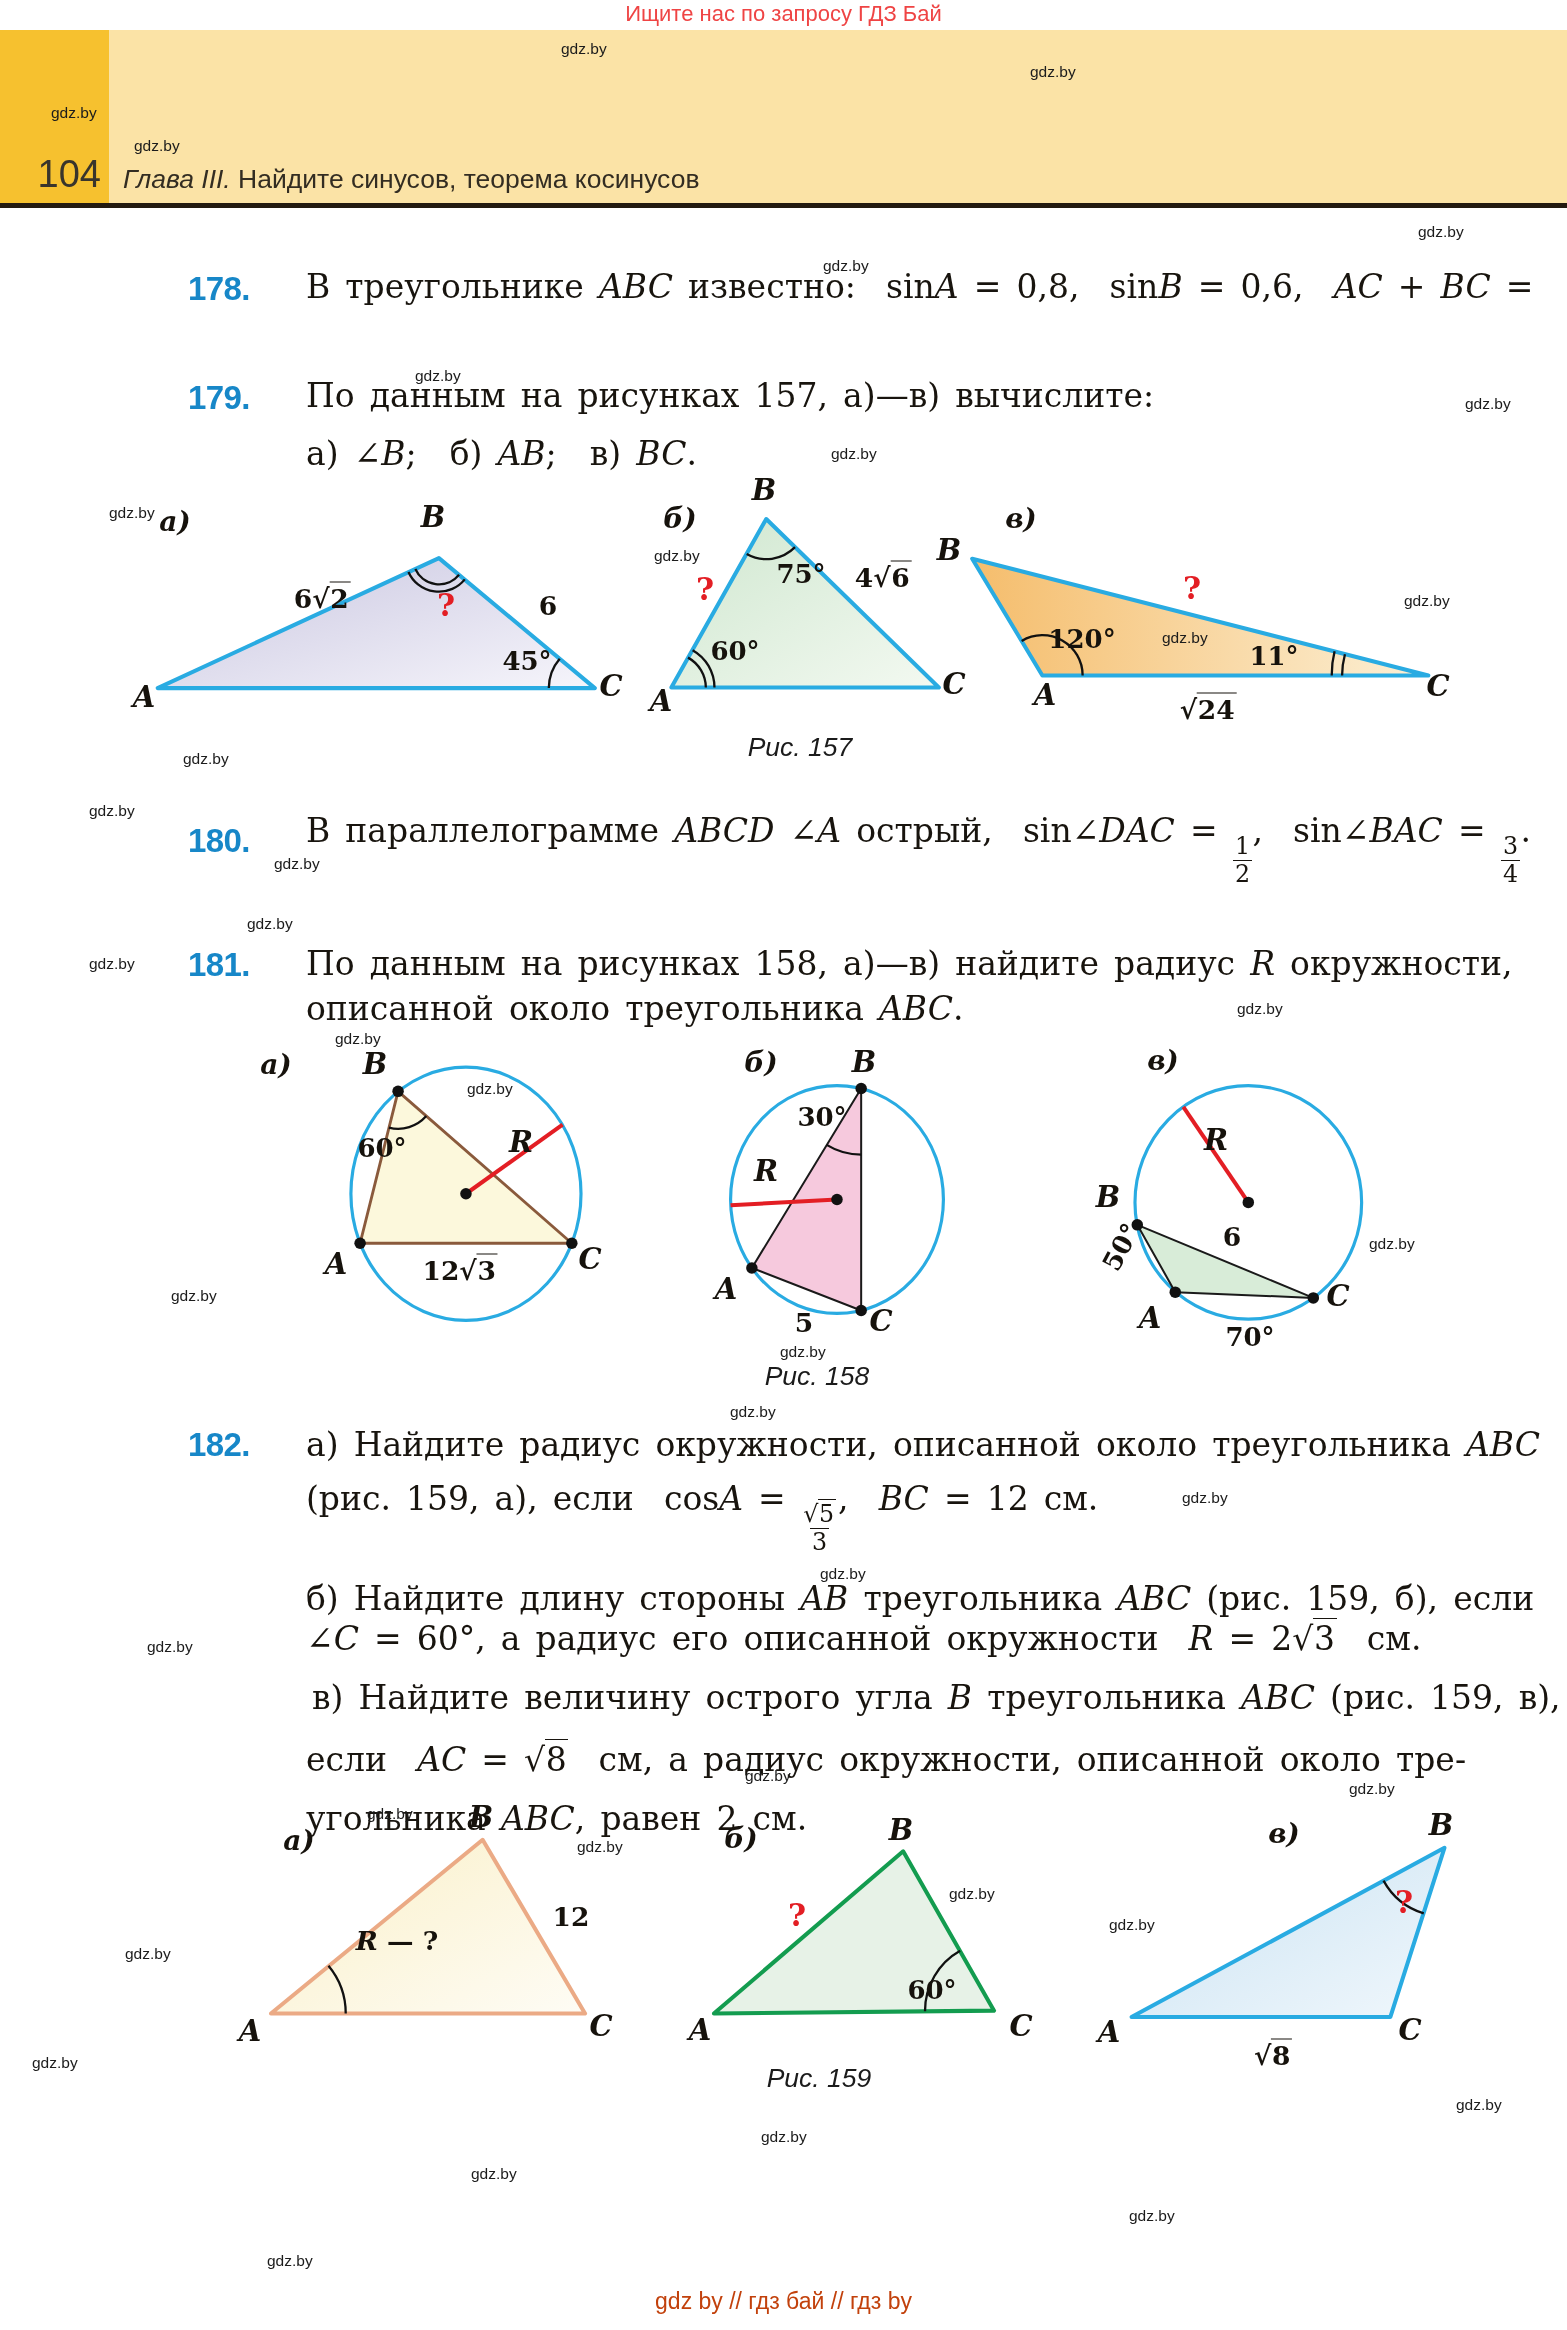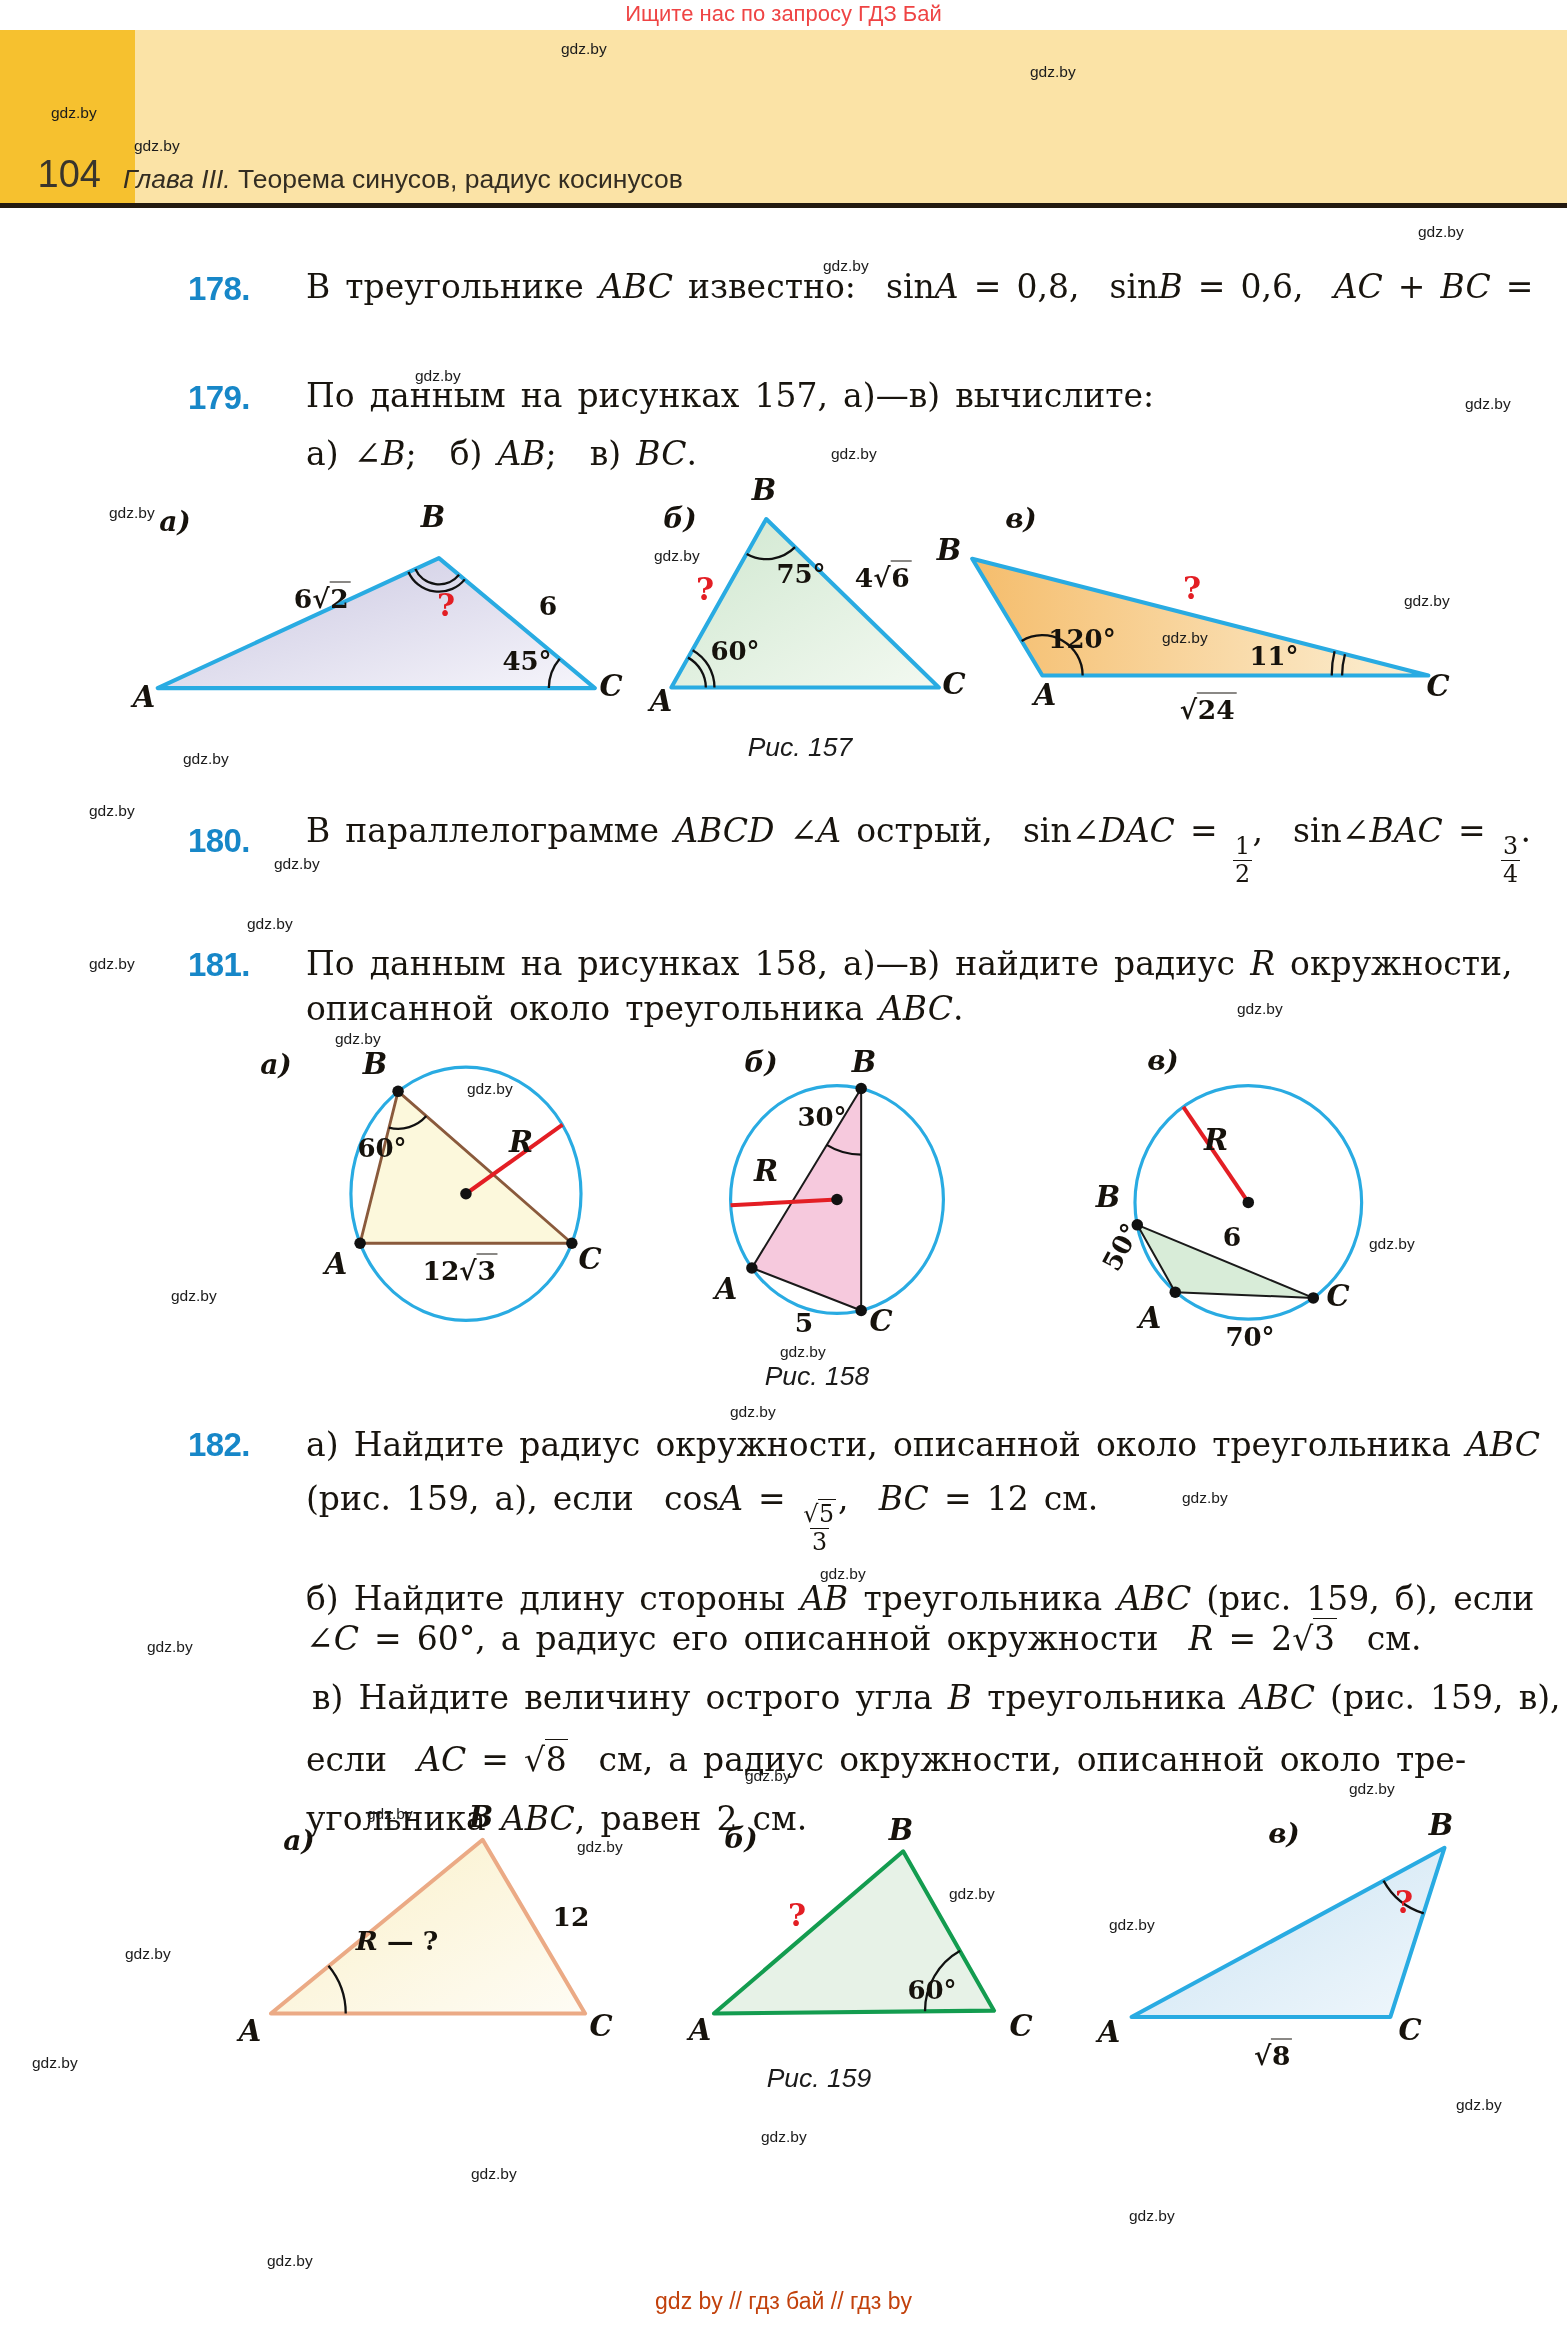--- a/index.html
+++ b/index.html
@@ -1,21 +1,21 @@
 <!DOCTYPE html>
 <html style="font-size:9.2px"><head>
 <meta charset="utf-8">
 <style>
   html,body{margin:0;padding:0;background:#777;}
   #page{position:relative;width:1567px;height:2330px;background:#ffffff;overflow:hidden;
         font-family:"DejaVu Serif","Liberation Serif",serif;}
   
   .band{position:absolute;left:0;top:30px;width:1567px;height:173px;background:#FBE3A6;
         border-bottom:5.2px solid #231a10;}
-  .band-dark{position:absolute;left:0;top:0;width:109px;height:173px;background:#F6C12F;padding-left:26px;}
+  .band-dark{position:absolute;left:0;top:0;width:109px;height:173px;background:#F6C12F;}
   .pagenum{position:absolute;left:0;top:125px;width:101px;text-align:right;
            font:400 38px/1 "Liberation Sans","DejaVu Sans",sans-serif;color:#39352c;}
   .chapter{position:absolute;left:123px;top:135px;font:400 26.5px/1.1 "Liberation Sans","DejaVu Sans",sans-serif;color:#332d22;}
   .chapter .it{font-style:italic;}
   .banner{position:absolute;left:0;top:2.3px;width:1567px;text-align:center;
           font:400 22px/1.1 "Liberation Sans","DejaVu Sans",sans-serif;color:#ef4444;}
   
   .wm{position:absolute;font:400 15.5px/1 "Liberation Sans","DejaVu Sans",sans-serif;color:#1c1c1c;white-space:nowrap;}
   
   .pnum{position:absolute;font:700 33px/1 "Liberation Sans","DejaVu Sans",sans-serif;color:#1787C8;letter-spacing:-0.6px;}
@@ -47,21 +47,21 @@
 <body>
 
 <div id="page">
 
   <div class="banner">Ищите нас по запросу ГДЗ Бай</div>
 
   <div class="band">
     <div class="band-dark">
       <div class="pagenum">104</div>
     </div>
-    <div class="chapter"><span class="it">Глава III.</span><span> Теорема синусов, радиус косинусов</span></div>
+    <div class="chapter"><span class="it">Глава III.</span><span> Найдите синусов, теорема косинусов</span></div>
   </div>
 
   <svg width="1567" height="2330" viewBox="0 0 2724 4050">
     <defs>
       <linearGradient id="g157a" x1="0" y1="0" x2="1" y2="1">
         <stop offset="0" stop-color="#C9C6E0"></stop>
           <stop offset="1" stop-color="#F6F5FB"></stop>
       </linearGradient>
       <linearGradient id="g157b" x1="0" y1="0" x2="1" y2="1">
         <stop offset="0" stop-color="#CFE7CF"></stop>

